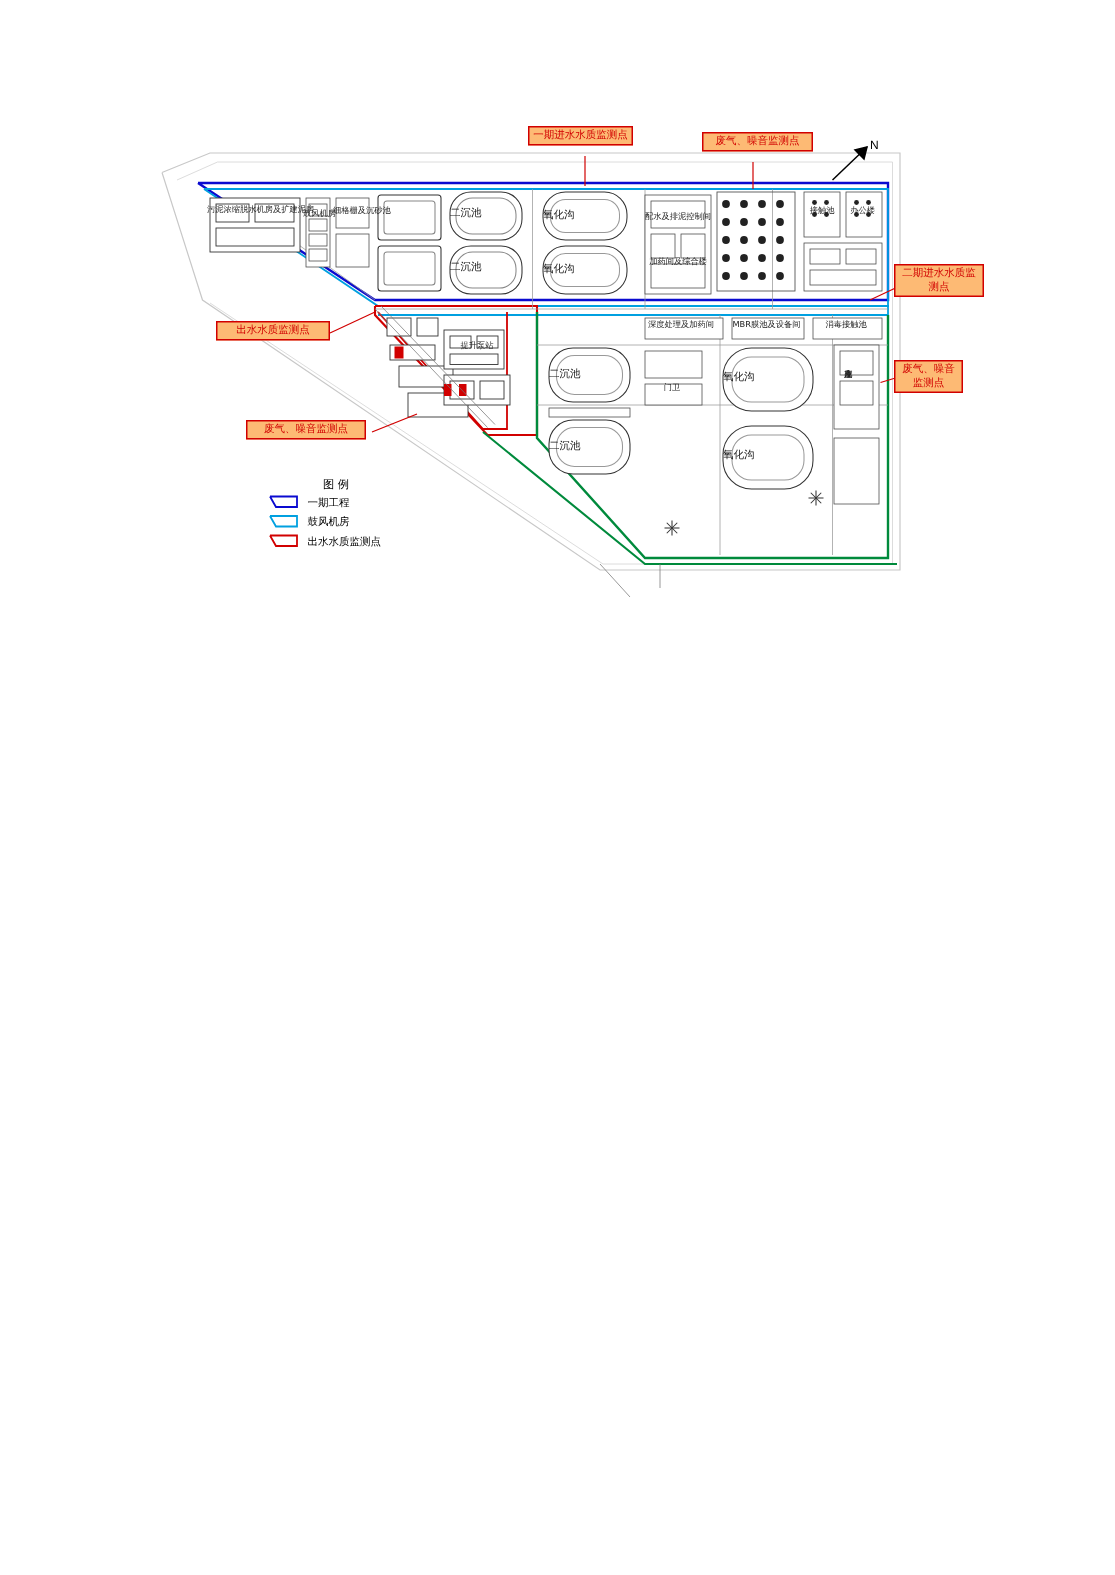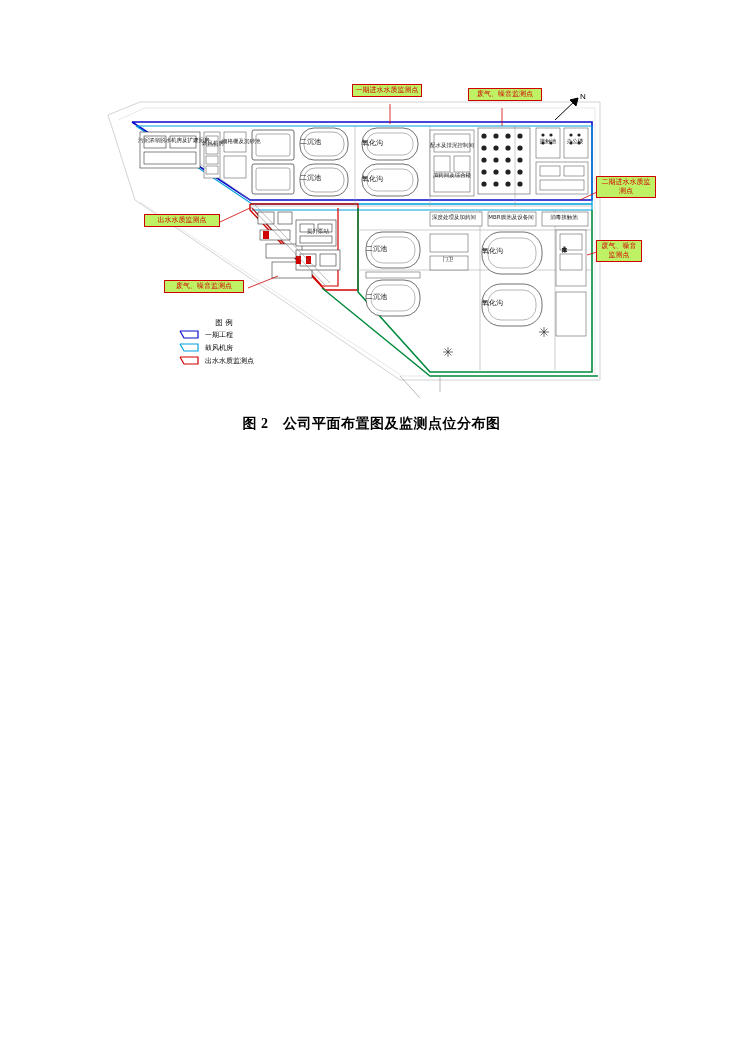--- a/index.html
+++ b/index.html
@@ -40,21 +40,21 @@
     font-weight: bold;
     color: #000;
     letter-spacing: 0.5px;
     font-family: "Liberation Serif", serif;
   }
   
   .callout {
     position: absolute;
     border: 1px solid #d10000;
     color: #d10000;
-    background: #bef264;
+    background: #fdba74;
     font-size: 7px;
     line-height: 1.25;
     padding: 1px 2px;
     box-sizing: border-box;
     font-family: Liberation Serif, serif;
     white-space: normal;
     text-align: center;
   }
   
   .legend {
@@ -377,15 +377,14 @@
       <div class="legend-row">
         <svg class="legend-swatch" viewBox="0 0 22 9">
           <polyline points="2,1 20,1 20,8 6,8 2,1" fill="none" stroke="#d10000" stroke-width="1.2"></polyline>
         </svg>
         <span class="legend-label">出水水质监测点</span>
       </div>
     </div>
 
   </div>
 
-  <div class="caption">图 2　公司平面布置图及监测点位分布图</div>
 
 </div>
 
 </body></html>

